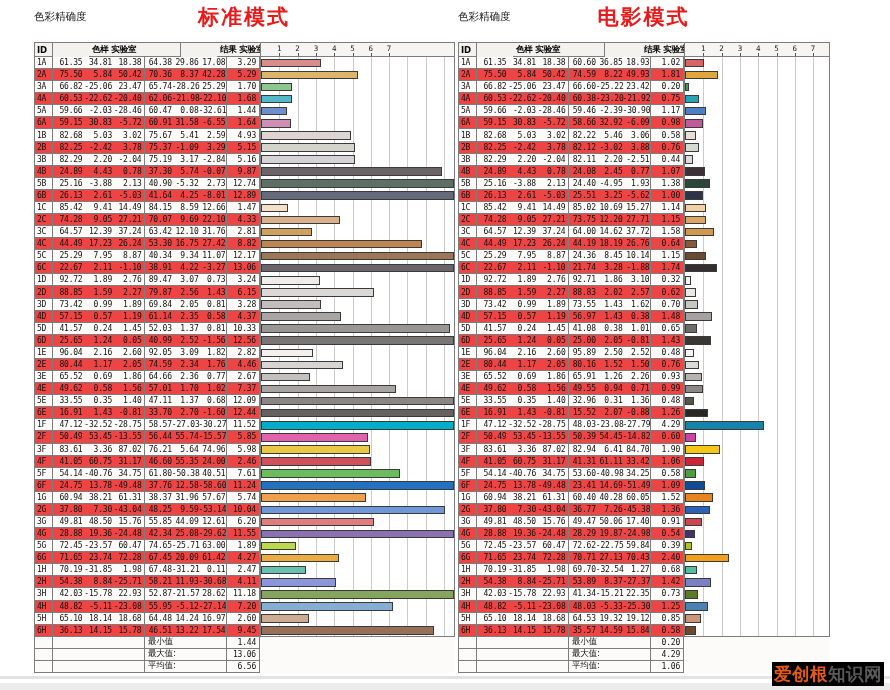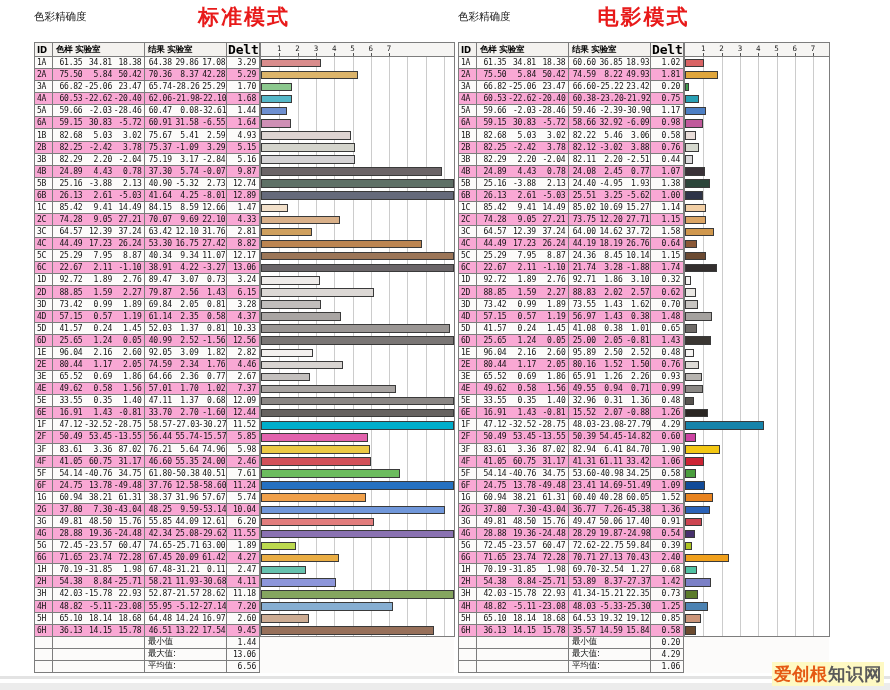--- a/index.html
+++ b/index.html
@@ -9,52 +9,52 @@
     font-family:"DejaVu Sans", sans-serif;
   }
   .panel { position:absolute; top:0; }
   #panel-0 { left:34px; width:420px; }
   #panel-1 { left:458px; width:371px; }
   .corner-label { position:absolute; top:10px; left:0; font-size:10.5px; color:#1a1a1a; }
   .mode-title { position:absolute; top:3px; left:0; width:100%; text-align:center;
                 font-size:21px; font-weight:bold; color:#e81a1a; letter-spacing:2px; }
   .tbl { position:absolute; top:42px; left:0; border-top:1px solid #7d7d7d; border-left:1px solid #7d7d7d; }
   .row { display:flex; height:12.08px; background:#fcfbfa; }
-  .row.alt { background:#f9a8d4; }
+  .row.alt { background:#ef4444; }
   .row.head { height:14px; background:#f4f2ef; }
   .row.sum { height:12.1px; background:#fcfbfa; }
   .cell { border-right:1px solid #7d7d7d; border-bottom:1px solid #7d7d7d;
           display:flex; align-items:center; overflow:hidden;
           font-family:"DejaVu Sans Mono", monospace; font-size:8px; color:#111;
           letter-spacing:-0.2px; white-space:nowrap; }
   .c-id    { width:18px; padding-left:2px; }
   .c-lab1  { width:92px; }
   .c-lab2  { width:82px; }
   .c-delta { width:33px; justify-content:flex-end; padding-right:3px; }
   .num { display:inline-block; text-align:right; }
   .c-lab1 .num { width:29.5px; }
   .c-lab2 .num { width:26.8px; }
   .head .cell { font-family:"DejaVu Sans", sans-serif; font-size:8.5px; font-weight:bold; color:#000; }
-  .head .c-lab1, .head .c-lab2 { padding-left:3px; }
+  .head .c-lab1, .head .c-lab2 { padding-left:3px;margin-left:36px; }
   .head .c-delta { font-family:"DejaVu Sans Mono", monospace; font-size:13px; justify-content:flex-start; padding-left:1px; padding-right:16px; font-weight:bold; }
   .sum .c-label { width:82px; padding-left:3px; font-family:"DejaVu Sans", sans-serif; font-size:8.5px; }
   .sum .c-blank1 { width:18px; } .sum .c-blank2 { width:92px; }
   .chart { position:absolute; top:0; background:#ffffff;
            border:1px solid #7d7d7d; }
   .axis { position:absolute; top:0; left:0; right:0; height:14px; background:#f6f5f3;
           border-bottom:1px solid #7d7d7d; }
   .axis-label { position:absolute; top:1px; width:12px; margin-left:-6px; text-align:center;
                 font-size:7.5px; color:#222; font-family:"DejaVu Sans Mono", monospace; }
   .axis-tick { position:absolute; bottom:0; width:1px; height:3px; background:#555; }
   .gridline { position:absolute; width:1px; background:#cccccc; top:14px; bottom:0; }
   .bar { position:absolute; height:8.5px; border:1px solid #3a3a3a; }
   .footer-line { position:absolute; left:0; right:0; bottom:11px; height:3px; background:#e3e3e3; }
   .footer-strip { position:absolute; left:0; right:0; bottom:0; height:7px; background:#ececec; }
   .watermark { position:absolute; right:6px; bottom:4px; font-size:17.5px; font-weight:bold;
-               background:#fef9c3; padding:0 2px; letter-spacing:0.5px; }
+               background:#000000; padding:0 2px; letter-spacing:0.5px; }
   .wm-a { color:#e55a14; }
   .wm-b { color:#5a5a5a; }
 </style>
 </head>
 <body>
 
 <div class="panel" id="panel-0">
   <div class="corner-label">色彩精确度</div>
   <div class="mode-title" style="color: rgb(232, 26, 26);">标准模式</div>
   <div class="tbl" id="table-0" style="width: 420px;">

